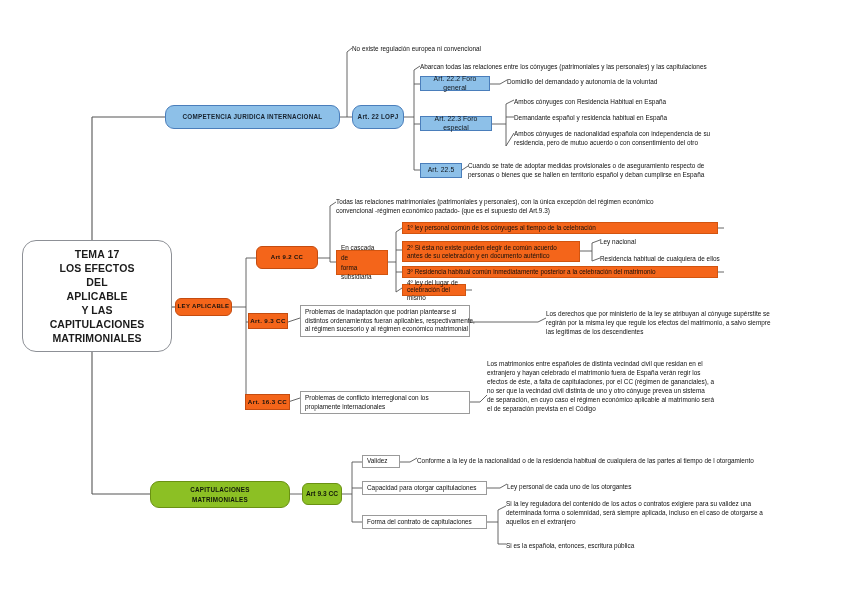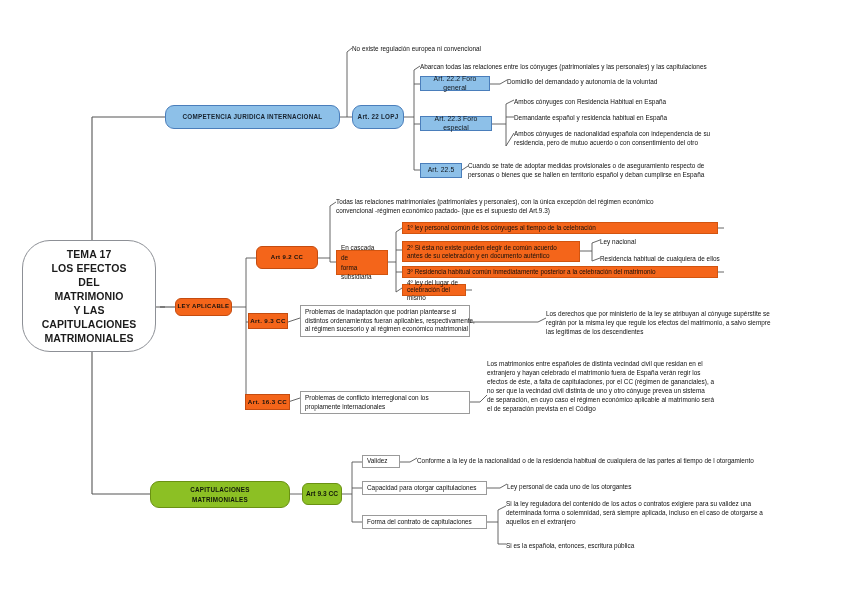--- a/index.html
+++ b/index.html
@@ -209,25 +209,25 @@
 
       <path d="M487 488 L500 488 L507 484"></path>
 
       <path d="M487 522 L498 522"></path>
       <path d="M498 510 L498 544"></path>
       <path d="M498 510 L506 506"></path>
       <path d="M498 544 L506 544"></path>
     </g>
   </svg>
 
-  <div class="node root" style="left:22px;top:240px;width:134px;height:112px;border-radius:28px;">
+  <div class="node root" style="left:22px;top:240px;width:150px;height:112px;">
     <span>TEMA 17</span>
     <span>LOS EFECTOS</span>
     <span>DEL</span>
-    <span>MATRIMONIO</span>
+    <span>APLICABLE</span>
     <span>Y LAS</span>
     <span>CAPITULACIONES</span>
     <span>MATRIMONIALES</span>
   </div>
 
   <div class="node blue" style="left:165px;top:105px;width:175px;height:24px;">COMPETENCIA JURIDICA INTERNACIONAL</div>
 
   <div class="txt" style="left:352px;top:44px;width:360px;">No existe regulación europea ni convencional</div>
 
   <div class="node blue" style="left:352px;top:105px;width:52px;height:24px;">Art. 22 LOPJ</div>

